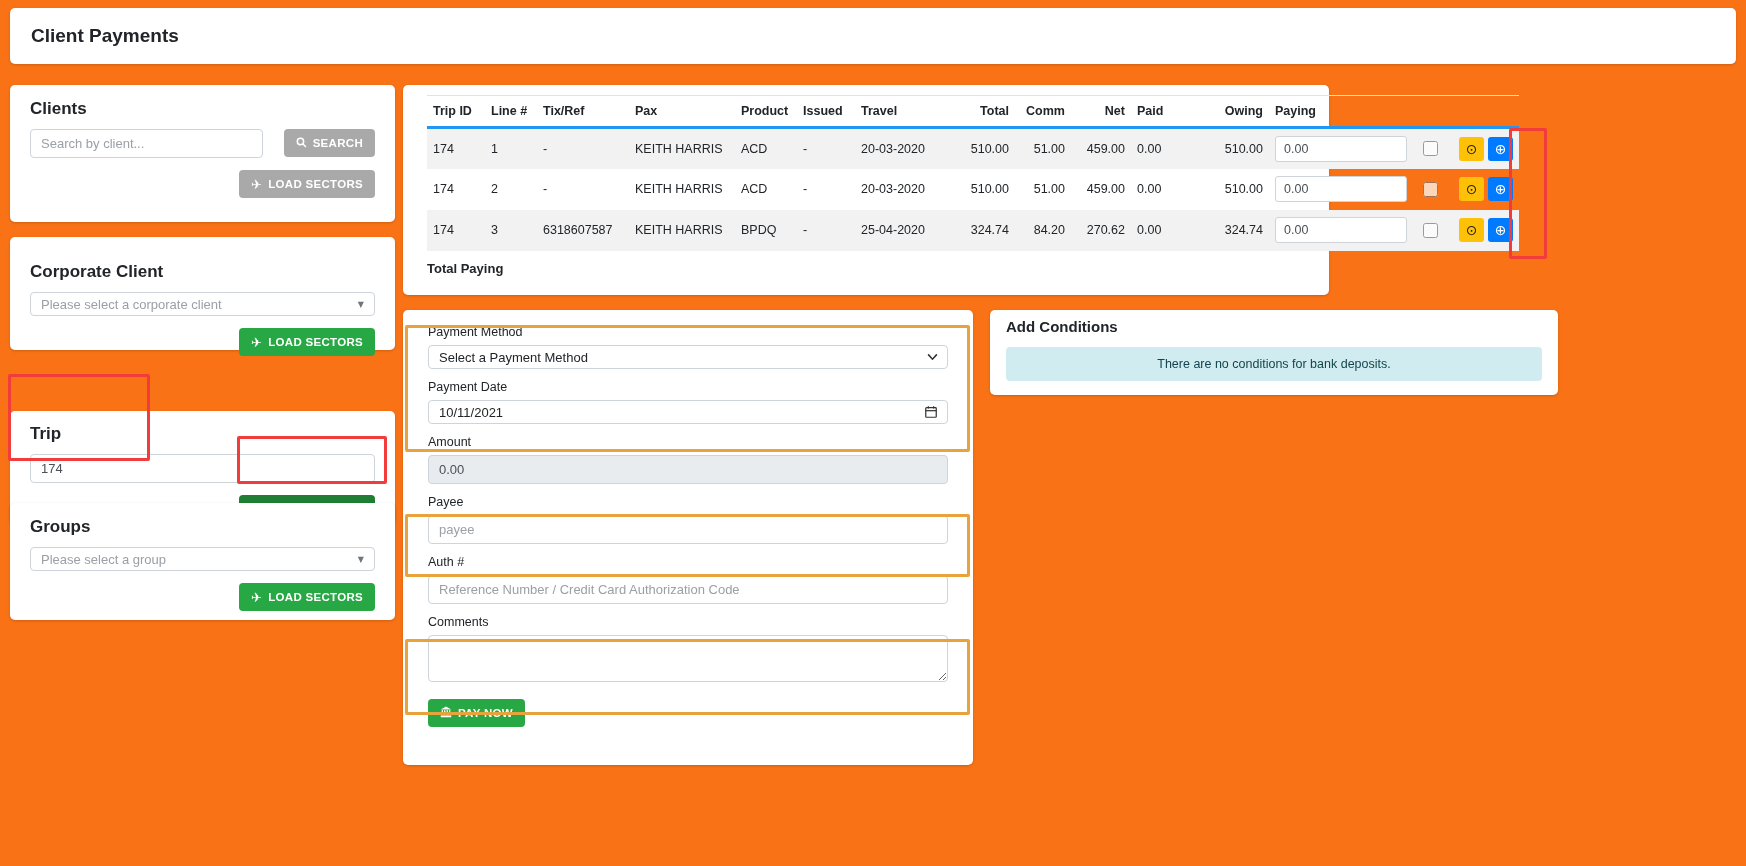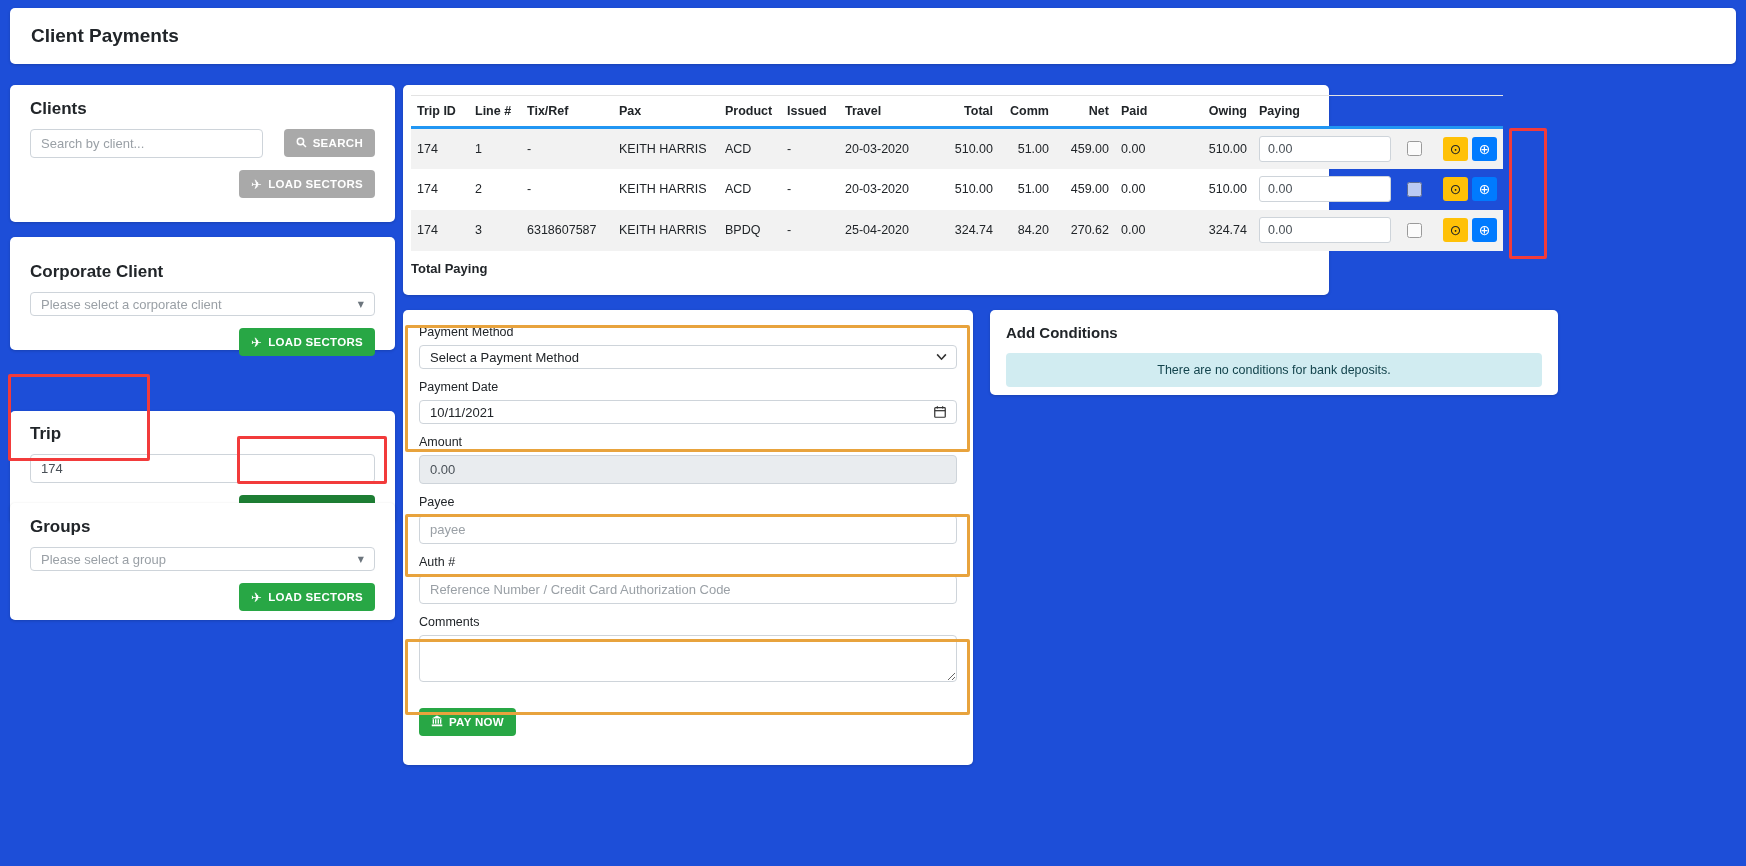--- a/index.html
+++ b/index.html
@@ -1,30 +1,30 @@
 <!DOCTYPE html>
 <html><head>
 <meta charset="utf-8">
 <style>
   * { box-sizing: border-box; margin: 0; padding: 0; }
   html,body { background:#e9e9e9; }
   body { font-family:"Liberation Sans","DejaVu Sans",sans-serif; }
-  .page { position:relative; width:1746px; height:866px; background:#1d4ed8; overflow:hidden; }
+  .page { position:relative; width:1746px; height:866px; background:#f97316; overflow:hidden; }
 
   .card { position:absolute; background:#fff; border-radius:5px; box-shadow:0 1px 3px rgba(0,0,0,.18); }
 
   
   #header-card     { left:10px;  top:8px;   width:1726px; height:56px; display:flex; align-items:center; padding:0 21px; }
   #clients-card    { left:10px;  top:85px;  width:385px;  height:137px; padding:14px 20px; }
   #corporate-card  { left:10px;  top:237px; width:385px;  height:113px; padding:25px 20px; }
   #trip-card       { left:10px;  top:368px; width:385px;  height:112px; padding:13px 20px;margin-top:43px; }
   #groups-card     { left:10px;  top:503px; width:385px;  height:117px; padding:14px 20px; }
-  #table-card      { left:403px; top:85px;  width:926px; height:210px; padding:10px 8px 12px; }
-  #payment-card    { left:403px; top:310px; width:570px;  height:455px; padding:14px 16px; }
-  #conditions-card { left:990px; top:310px; width:568px;  height:85px;  padding:14px 16px; }
+  #table-card      { left:403px; top:85px;  width:926px; height:210px; padding:10px 24px 12px; }
+  #payment-card    { left:403px; top:310px; width:570px;  height:455px; padding:14px 25px; }
+  #conditions-card { left:990px; top:310px; width:568px;  height:85px;  padding:8px 16px; }
 
   h1.page-title { font-size:19px; font-weight:700; color:#212529; }
   .card h2 { font-size:17px; font-weight:700; color:#212529; margin-bottom:10px; }
   .card h3 { font-size:15px; font-weight:700; color:#212529; }
 
   
   .text-input { height:29px; width:100%; border:1px solid #ced4da; border-radius:4px;
     padding:0 10px; font-size:13px; color:#495057; font-family:inherit; background:#fff; }
   .text-input::placeholder { color:#9aa0a6; }
   .text-input.disabled { background:#e9ecef; }
@@ -69,21 +69,21 @@
   .icon-btn.yellow { background:#ffc107; color:#212529; }
   .icon-btn.blue { background:#007bff; color:#fff; margin-left:4px; }
   .total-paying { margin-top:10px; text-align:left; padding-right:292px; font-weight:700;
     font-size:13px; color:#212529; }
 
   
   .form-label { display:block; font-size:12.5px; color:#212529; margin:11px 0 6px; }
   .form-label.first { margin-top:1px; }
   textarea.comments { width:100%; height:47px; border:1px solid #ced4da; border-radius:4px;
     padding:5px 10px; font-size:13px; color:#495057; font-family:inherit; }
-  #pay-now-btn { margin-top:22px; }
+  #pay-now-btn { margin-top:13px; }
 
   
   .info-box { margin-top:12px; height:34px; line-height:34px; text-align:center;
     background:#d1ecf1; border-radius:4px; font-size:12.5px; color:#13444d; }
 
   
   .anno { position:absolute; pointer-events:none; z-index:20; border-radius:2px; }
   .anno.red    { border:3px solid #f23b3b; }
   .anno.orange { border:3px solid #e8a33d; }
   #anno-trip        { left:8px;    top:374px; width:142px; height:87px; }

